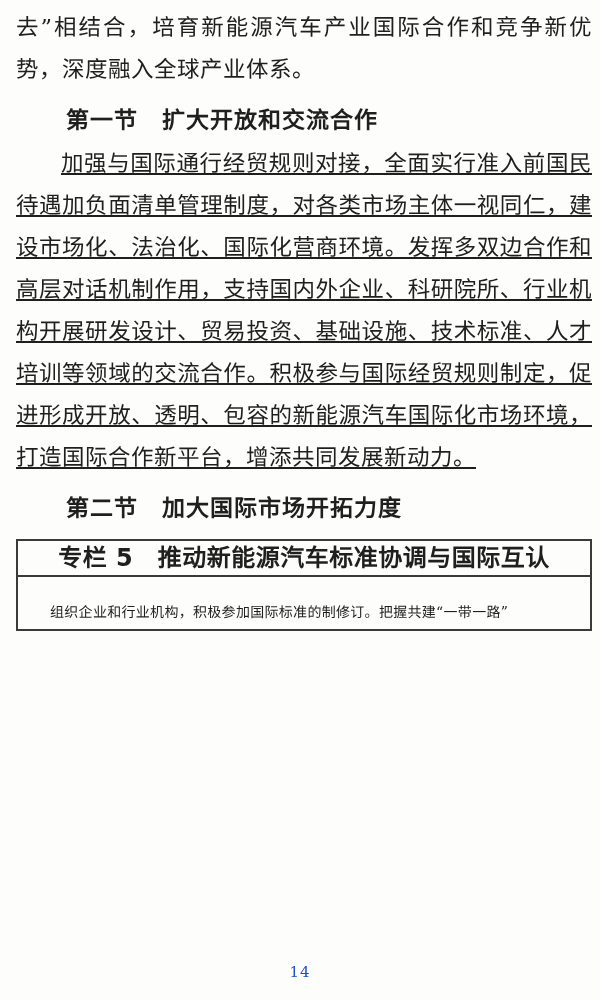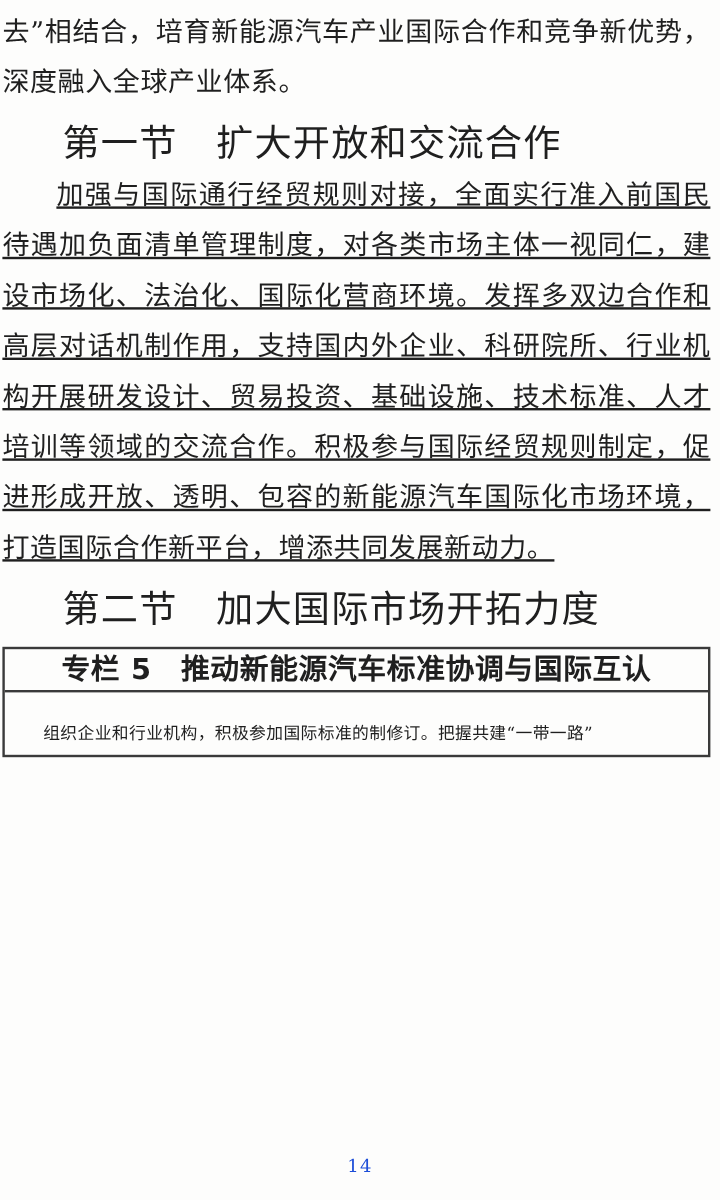--- a/index.html
+++ b/index.html
@@ -10,36 +10,36 @@
     margin: 0 auto;
     background: #fdfdfc;
     color: #1f1f1f;
     font-family: "DejaVu Serif", "Liberation Serif", serif;
     overflow: hidden;
     box-sizing: border-box;
   }
   .content {
     position: absolute;
     top: 6px;
-    left: 2px;
+    left: 16px;
     right: 8px;
   }
   .para {
     margin: 0;
     font-size: 22.5px;
     line-height: 42px;
     text-align: justify;
     letter-spacing: 0.5px;
   }
   .para.indent { text-indent: 2em; text-decoration: underline; }
   .section-heading {
     margin: 8px 0 0 0;
     padding-left: 50px;
-    font-size: 31px;
-    font-weight: normal;
+    font-size: 23px;
+    font-weight: bold;
     line-height: 44px;
     letter-spacing: 1px;
   }
   .callout-box {
     margin-top: 9px;
     border: 2px solid #3a3a3a;
   }
   .callout-box .box-title {
     border-bottom: 2px solid #3a3a3a;
     text-align: center;

